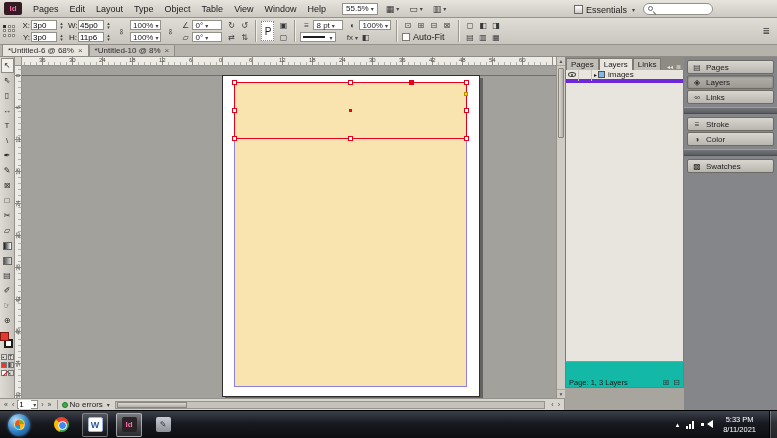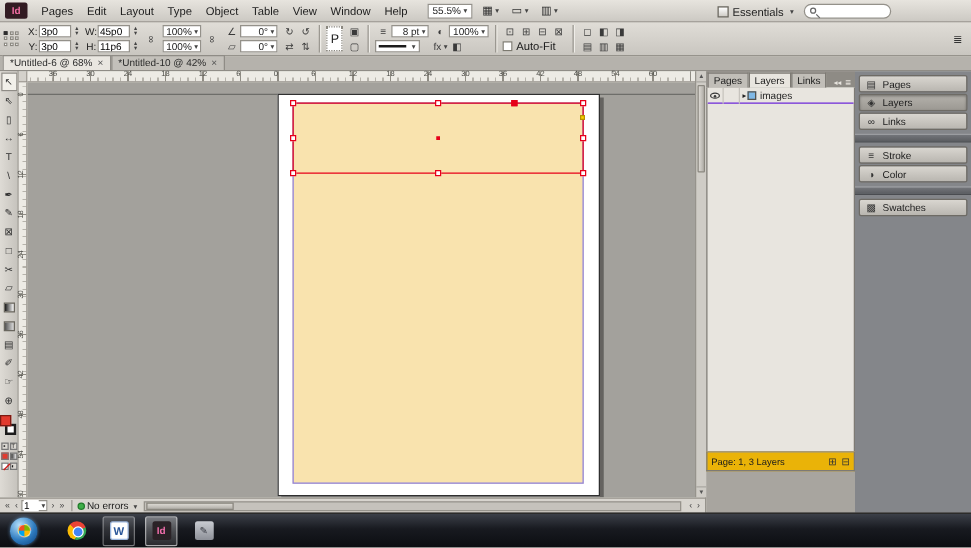--- a/index.html
+++ b/index.html
@@ -27,21 +27,21 @@
 .proxy{width:13px;height:13px;display:grid;grid-template-columns:repeat(3,1fr);grid-template-rows:repeat(3,1fr);gap:1px;margin-right:2px}
 .proxy i{width:3px;height:3px;border:1px solid #8a877f;background:#fff}
 .proxy i.on{background:#2e2e2e;border-color:#2e2e2e}
 .cpcol{display:flex;flex-direction:column;gap:1px}
 .cpcell{display:flex;align-items:center;gap:1px;height:11px}
 .cplab{font-size:8px;width:9px;text-align:right}
 .cpin{width:26px;height:10px;font-size:8px;border:1px solid #94918a;background:#fff;padding:0 1px;font-family:inherit}
 .spin{width:7px;height:10px;display:flex;flex-direction:column;justify-content:center;line-height:4px;text-align:center;color:#444}
 .spin::before{content:"▴";font-size:5px}
 .spin::after{content:"▾";font-size:5px}
-.cpsel{border:1px solid #94918a;background:#fff;height:10px;display:flex;align-items:center;padding:0 2px;font-size:8px;min-width:30px;justify-content:flex-end}
+.cpsel{border:1px solid #94918a;background:#fff;height:10px;display:flex;align-items:center;padding:0 2px;font-size:8px;min-width:30px;justify-content:flex-start}
 .icobtn{min-width:12px;height:11px;display:flex;align-items:center;justify-content:center;font-size:8px;color:#3a3a3a}
 .cpsep{width:1px;height:22px;background:#9b9891;box-shadow:1px 0 0 #efede8;margin:0 2px;flex:none}
 .pbox{width:13px;height:20px;border:1px dotted #8a877f;background:#fff;display:flex;align-items:center;justify-content:center;font-size:10px}
 .lineprev{width:22px;border-top:2px solid #1c1c1c;display:inline-block;margin-right:2px}
 .cb{width:8px;height:8px;border:1px solid #7c796f;background:#fff;display:inline-block;margin-right:2px}
 .pmenu{margin-left:auto;font-size:9px;color:#333;padding:0 4px}
 
 
 #tabbar{position:absolute;left:0;top:45px;width:777px;height:12px;background:#b5b2ac;border-bottom:1px solid #8f8c86;display:flex;align-items:flex-end;padding-left:2px}
 .dtab{height:12px;padding:0 5px;font-size:8px;display:flex;align-items:center;gap:4px;border:1px solid #8f8c86;border-bottom:none;background:#c3c0ba;color:#2b2b2b;white-space:nowrap}
@@ -96,33 +96,33 @@
 #hscroll{flex:1;height:8px;background:#c5c2bc;border:1px solid #96938c;position:relative;margin:0 3px}
 #hthumb{position:absolute;left:1px;top:0;width:70px;height:6px;background:linear-gradient(#dcd9d3,#b1aea8);border:1px solid #8a877f}
 
 
 #panelcol{position:absolute;left:565px;top:57px;width:119px;height:353px;background:#a8a59f}
 .ptabs{height:13px;display:flex;align-items:flex-end;background:#8e8b85;padding-left:1px}
 .ptab{font-size:8px;padding:1px 4px 1px 4px;background:#c1beb8;border:1px solid #7d7a74;border-bottom:0;height:12px;display:flex;align-items:center;gap:2px;white-space:nowrap}
 .ptab.active{background:#e8e5df}
 .ptab-extra{margin-left:auto;display:flex;gap:3px;padding:0 3px;color:#e8e5df;font-size:6px;align-items:center}
 .pbody{background:#e8e5df;border-left:1px solid #7d7a74;border-right:1px solid #7d7a74;height:291px;overflow:hidden}
-.lrow{height:13px;display:flex;align-items:center;border-bottom:1px solid #6d28d9;font-size:8px;color:#222;background:#e8e5df}
+.lrow{height:13px;display:flex;align-items:center;border-bottom:4px solid #6d28d9;font-size:8px;color:#222;background:#e8e5df}
 .lrow.selected{background:#3c76c4;color:#fff;border-bottom-color:#2c5da0}
 .cellv{width:13px;height:13px;border-right:1px solid #c6c3bd;display:flex;align-items:center;justify-content:center;flex:none}
 .eye{width:8px;height:5px;border:1px solid #3a3a3a;border-radius:50%;position:relative}
 .eye::after{content:"";position:absolute;left:2px;top:1px;width:2px;height:2px;background:#3a3a3a;border-radius:50%}
 .lock{width:5px;height:4px;background:#3a3a3a;position:relative}
 .lock::before{content:"";position:absolute;left:1px;top:-3px;width:3px;height:3px;border:1px solid #3a3a3a;border-bottom:0;border-radius:2px 2px 0 0}
 .disc{font-size:6px;margin:0 1px 0 2px;color:inherit}
 .chip{width:7px;height:7px;border:1px solid #55524c;margin-right:3px;flex:none}
 .chip0{background:#7fb8e6}.chip1{background:#e8392b}.chip2{background:#63a53f}
 .pen{margin-left:auto;font-size:7px}
 .selproxy{width:5px;height:5px;background:#e8392b;border:1px solid #fff;margin:0 3px 0 3px;flex:none}
-.pstatus{height:16px;background:#eab308;border:1px solid #7d7a74;border-top:1px solid #96938c;display:flex;align-items:center;font-size:7.5px;padding:0 3px;gap:3px}
+.pstatus{height:27px;background:#14b8a6;border:1px solid #7d7a74;border-top:1px solid #96938c;display:flex;align-items:flex-end;font-size:7.5px;padding:0 3px;gap:3px}
 .pstatus .picons{margin-left:auto;display:flex;gap:4px;font-size:8px;color:#333}
 
 
 #dockcol{position:absolute;left:684px;top:57px;width:93px;height:353px;background:#84868a;padding-top:2px}
 .dockbtn{height:14px;margin:1px 3px;background:linear-gradient(#d9d6d0,#b9b6b0);border:1px solid #6e6b65;border-radius:2px;display:flex;align-items:center;gap:4px;font-size:8px;padding:0 4px;color:#1c1c1c}
 .dockbtn.active{background:linear-gradient(#b4b1ab,#9c9993);box-shadow:inset 0 1px 2px rgba(0,0,0,.35)}
 .dockbtn .dicon{width:10px;text-align:center;font-size:8px;color:#333}
 .docksep{height:7px;margin:3px 0;background:linear-gradient(#73757a,#5b5d61);border-top:1px solid #9b9da1;border-bottom:1px solid #4a4c50}
 
 
@@ -378,21 +378,21 @@
   </div>
   <span class="pmenu">≣</span>
 </div>
 
 <div id="tabbar">
   <div class="dtab active">
     <span>*Untitled-6 @ 68%</span>
     <span class="x">×</span>
   </div>
   <div class="dtab">
-    <span>*Untitled-10 @ 42%</span>
+    <span>*Untitled-10 @ 8%</span>
     <span class="x">×</span>
   </div>
 </div>
 
 <div id="toolbar">
   <div class="tool active">
       <span>↖</span>
     </div>
   <div class="tool">
       <span>⇖</span>
@@ -622,13 +622,27 @@
     </div>
   <div class="ticon running">
       <span class="wordic">W</span>
     </div>
   <div class="ticon running activeapp">
       <span class="idic">Id</span>
     </div>
   <div class="ticon">
       <span class="app4">✎</span>
     </div>
+  <div id="tray">
+    <span class="trayglyph">▴</span>
+    <span class="net">
+        <i></i>
+        <i></i>
+        <i></i>
+      </span>
+    <span class="spk"></span>
+    <div id="clock">
+      <div>5:33 PM</div>
+      <div>8/11/2021</div>
+    </div>
+    <div id="showdesk"></div>
+  </div>
 </div>
 
 </body></html>

